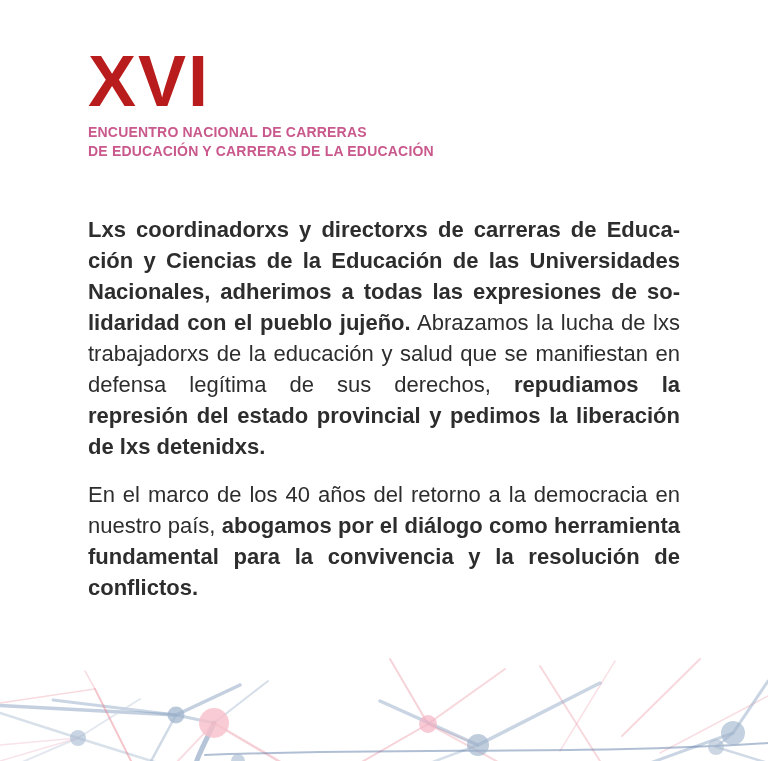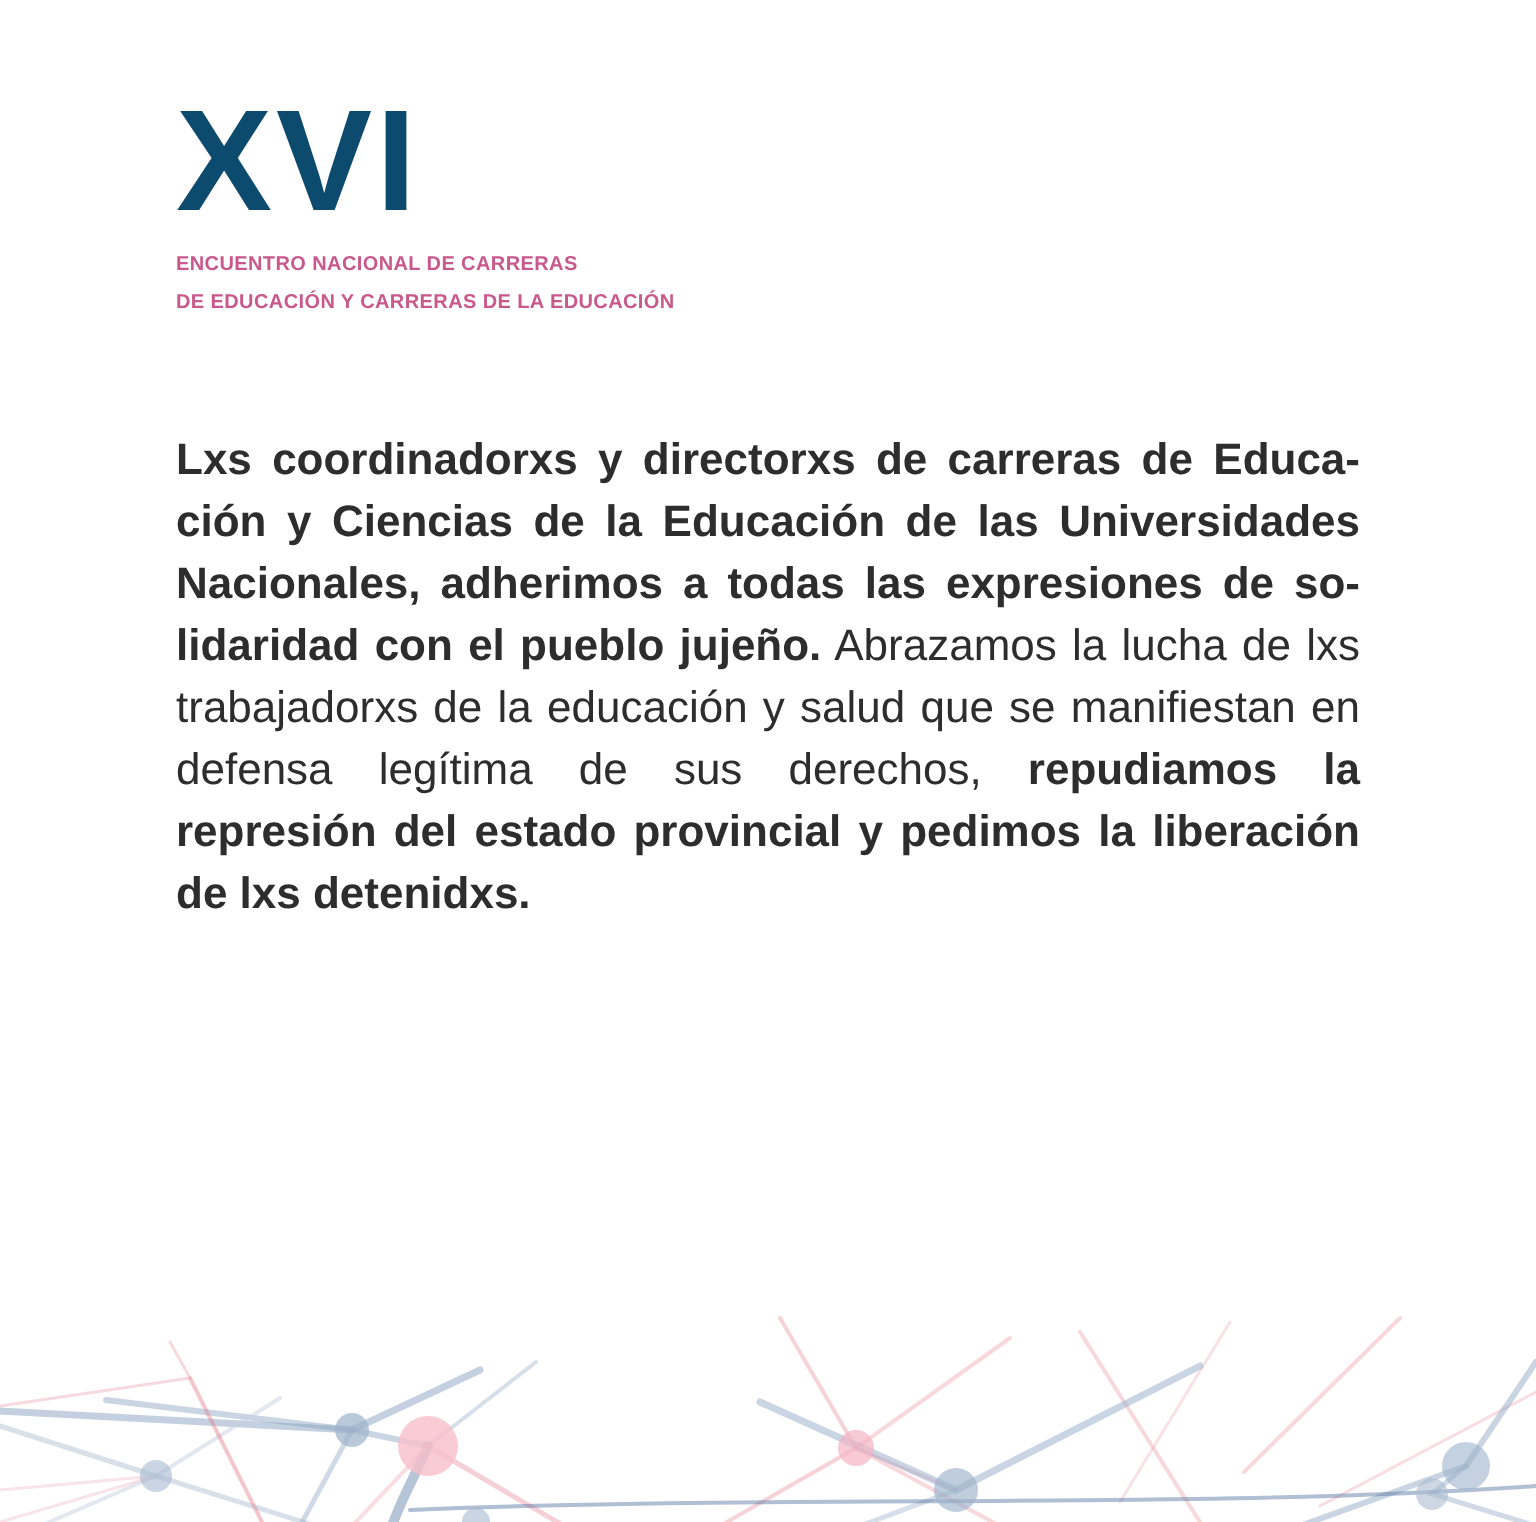--- a/index.html
+++ b/index.html
@@ -7,32 +7,32 @@
     width: 768px; height: 761px;
     font-family: "Liberation Sans", sans-serif;
     position: relative; overflow: hidden;
   }
   .page { position: relative; width: 768px; height: 761px; background: #ffffff; overflow: hidden; }
   .content { padding: 52px 88px 0 88px; position: relative; z-index: 2; }
 
   
   .logo-xvi {
     font-size: 72px; font-weight: 700; line-height: 58px;
-    letter-spacing: 2px; color: #0c4a6e;
+    letter-spacing: 2px; color: #b91c1c;
   }
   .logo-row { display: flex; align-items: center; margin-top: 2px; height: 56px; }
   .logo-lig { width: 64px; height: 56px; flex: 0 0 auto; display: block; }
   .logo-rest {
     font-size: 73px; font-weight: 700; line-height: 56px;
     color: #4fbdac; letter-spacing: 1px; margin-left: 5px;
     transform: scaleX(0.86); transform-origin: left center;
     white-space: nowrap;
   }
   .logo-sub {
-    margin-top: 13px; font-size: 10px; font-weight: 700;
+    margin-top: 13px; font-size: 14px; font-weight: 700;
     line-height: 19px; letter-spacing: 0.2px; color: #c9588c;
   }
 
   
   .statement {
     margin-top: 53px; width: 592px;
     font-size: 22px; line-height: 31px; color: #2d2d2d;
     text-align: justify;
     -webkit-hyphens: manual; hyphens: manual;
   }
@@ -60,20 +60,21 @@
 
       <div class="logo-sub">
         <div>ENCUENTRO NACIONAL DE CARRERAS</div>
         <div>DE EDUCACIÓN Y CARRERAS DE LA EDUCACIÓN</div>
       </div>
     </header>
 
     <main class="statement">
       <p><span class="seg-b">Lxs coordinadorxs y directorxs de carreras de Educa­ción y Ciencias de la Educación de las Universidades Nacionales, adherimos a todas las expresiones de so­lidaridad con el pueblo jujeño.</span><span class="seg-r"> Abrazamos la lucha de lxs trabajadorxs de la educación y salud que se mani­fiestan en defensa legítima de sus derechos, </span><span class="seg-b">repudia­mos la represión del estado provincial y pedimos la li­beración de lxs detenidxs.</span></p>
 
+      <p><span class="seg-r">En el marco de los 40 años del retorno a la democracia en nuestro país, </span><span class="seg-b">abogamos por el diálogo como herra­mienta fundamental para la convivencia y la resolu­ción de conflictos.</span></p>
     </main>
   </div>
 
   <svg class="net" viewBox="0 0 768 120" preserveAspectRatio="none" aria-hidden="true">
     <g stroke-linecap="round" fill="none">
       <path d="M-10,64 L176,74 L240,44" stroke="#8aa2c0" stroke-width="3.5" opacity="0.50"></path>
       <path d="M53,59 L176,74 L214,82" stroke="#8aa2c0" stroke-width="3" opacity="0.45"></path>
       <path d="M176,74 L150,122" stroke="#8aa2c0" stroke-width="2.5" opacity="0.40"></path>
       <path d="M214,82 C206,100 200,110 196,122" stroke="#5e7ca8" stroke-width="5" opacity="0.45"></path>
       <path d="M214,82 L268,40" stroke="#8aa2c0" stroke-width="2" opacity="0.35"></path>

